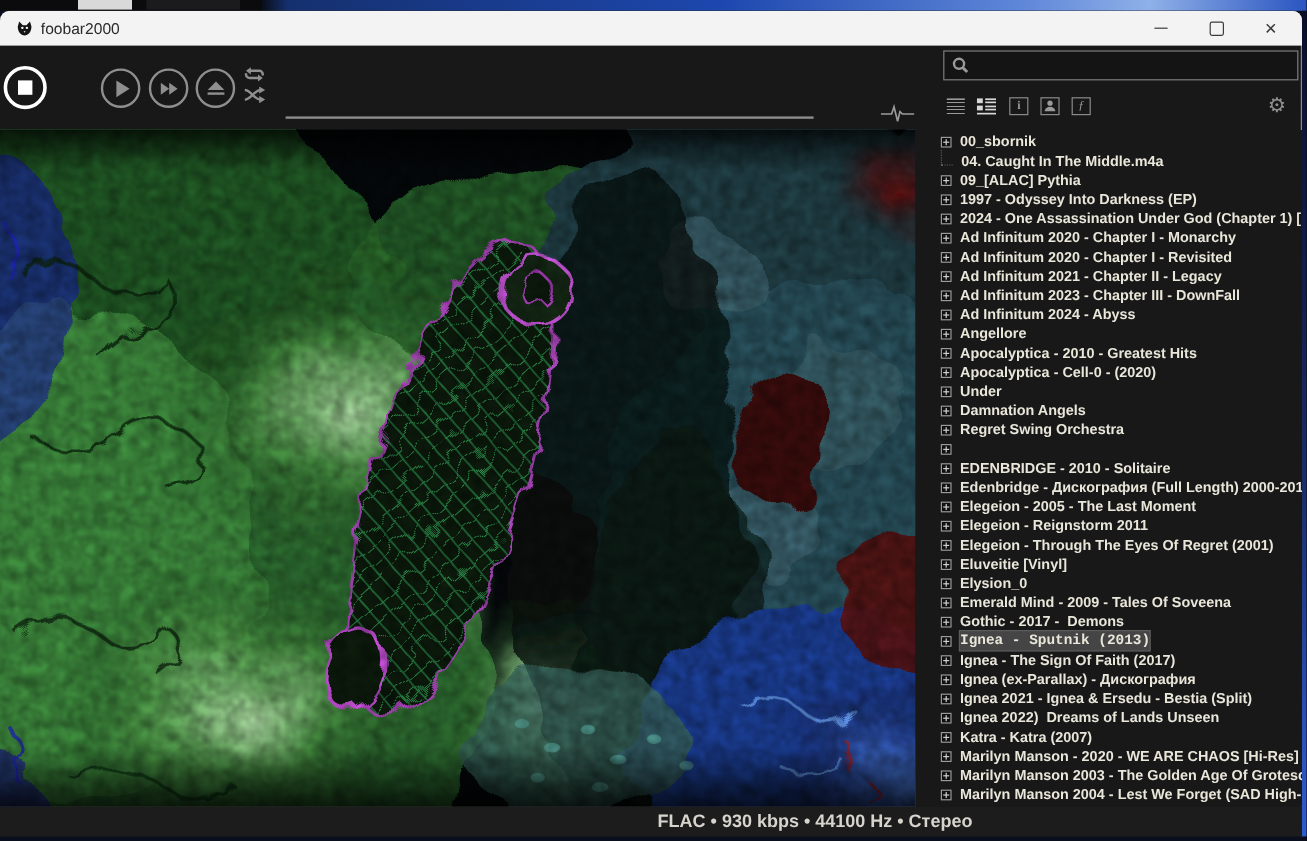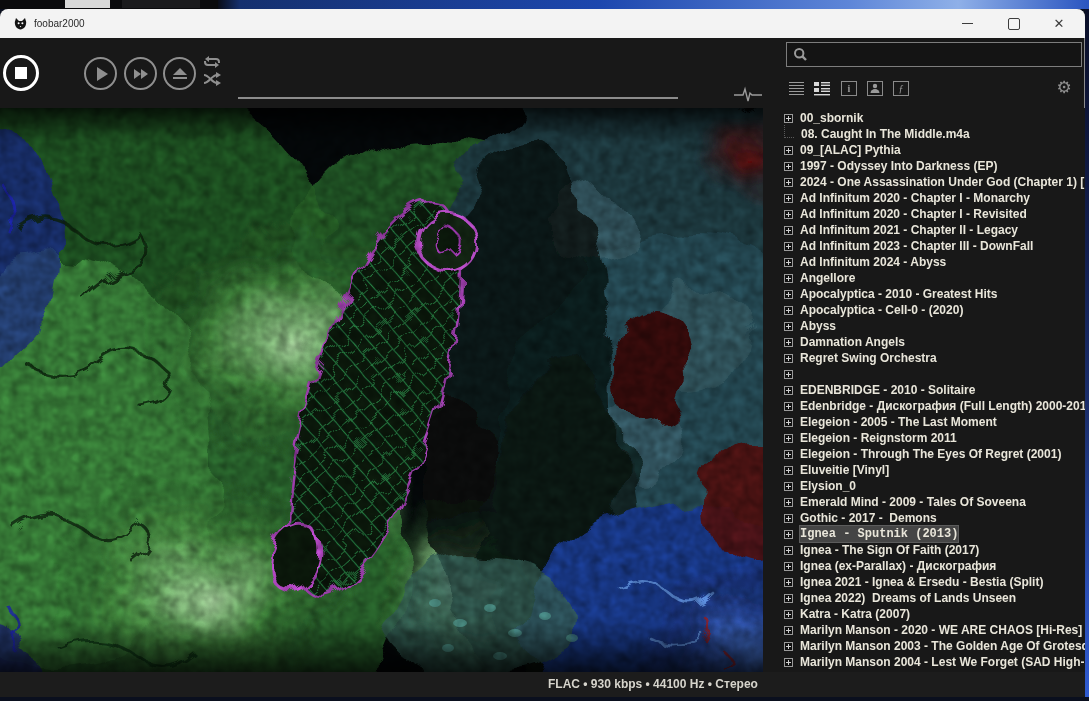--- a/index.html
+++ b/index.html
@@ -14,21 +14,21 @@
   .desk-right{position:absolute;left:1085px;top:9px;width:4px;height:688px;
     background:linear-gradient(180deg,#0a0f28 0,#131f4e 35%,#1c306e 60%,#2b4fb4 85%,#2f5bd0 100%);}
   .desk-bottom{position:absolute;left:0;top:697px;width:1089px;height:4px;
     background:linear-gradient(90deg,#15ughost 0,#16307e 0,#2a52c8 55%,#2f5bd0 100%);}
   
   #win{position:absolute;left:0;top:9px;width:1085px;height:688px;background:#181818;
        border-radius:8px 8px 0 0;overflow:hidden;box-shadow:inset -1px 0 0 #8a8a8a;}
   #titlebar{position:absolute;left:0;top:0;width:1085px;height:29px;background:#f3f3f3;}
   #fb-icon{position:absolute;left:13px;top:7px;width:15px;height:15px;}
   #title-text{position:absolute;left:34px;top:0;height:47px;line-height:29px;
-     font-size:10px;color:#2a2a2a;}
+     font-size:13px;color:#2a2a2a;}
   .wb{position:absolute;top:0;width:46px;height:29px;display:flex;align-items:center;
       justify-content:center;color:#3c3c3c;cursor:default;}
   #wb-min{left:944px;} #wb-max{left:991px;} #wb-close{left:1036px;font-size:13px;}
   #wb-min .bar{width:11px;height:1px;background:#3c3c3c;}
   #wb-max .box{width:10px;height:10px;border:1px solid #3c3c3c;border-radius:2px;}
   
   .cbtn{position:absolute;border-radius:50%;box-sizing:border-box;display:flex;
         align-items:center;justify-content:center;}
   #btn-stop{left:3px;top:46px;width:36px;height:36px;border:3px solid #fff;}
   #btn-stop .sq{width:12px;height:12px;background:#fff;}
@@ -68,21 +68,21 @@
      background:#101010;position:relative;margin-right:7px;}
   .expander:before{content:"";position:absolute;left:1px;top:3px;width:5px;height:1px;background:#cfcfcf;}
   .expander:after{content:"";position:absolute;left:3px;top:1px;width:1px;height:5px;background:#cfcfcf;}
   .connector{flex:0 0 9px;width:9px;height:12px;margin:-6px 7px 0 0;
      border-left:1px dotted #5a5a5a;border-bottom:1px dotted #5a5a5a;}
   .lib-label{font-size:12px;font-weight:bold;color:#e9e6da;line-height:16px;}
   .lib-label.selected{background:#454545;box-shadow:0 0 0 1px #5c5c5c;font-family:Liberation Mono, monospace;}
   
   #statusbar{position:absolute;left:0;top:663px;width:1085px;height:25px;background:#1c1c1c;}
   #st-text{position:absolute;left:548px;top:0;height:25px;line-height:25px;
-     font-size:12px;font-weight:bold;color:#d6d4cc;}
+     font-size:15px;font-weight:bold;color:#d6d4cc;}
 </style>
 </head>
 <body>
 
 <div id="screen">
 
   <div class="desk-top">
     <div class="black-a"></div>
     <div class="gray-a"></div>
     <div class="gray-b"></div>
@@ -294,33 +294,33 @@
           </g>
         </g>
       </g>
       <rect width="763" height="564" fill="#050808" filter="url(#grain)" opacity=".5"></rect>
       <rect width="763" height="34" fill="url(#vig)"></rect>
       <rect y="514" width="763" height="50" fill="url(#vig)" transform="translate(763,1078) rotate(180)"></rect>
     </svg>
 
     <div id="library">
         <div class="lib-row"><span class="expander"></span><span class="lib-label">00_sbornik</span></div>
-        <div class="lib-row"><span class="connector"></span><span class="lib-label">08. Caught In The Middle.m4a</span></div>
+        <div class="lib-row"><span class="connector"></span><span class="lib-label">04. Caught In The Middle.m4a</span></div>
         <div class="lib-row"><span class="expander"></span><span class="lib-label">09_[ALAC] Pythia</span></div>
         <div class="lib-row"><span class="expander"></span><span class="lib-label">1997 - Odyssey Into Darkness (EP)</span></div>
         <div class="lib-row"><span class="expander"></span><span class="lib-label">2024 - One Assassination Under God (Chapter 1) [</span></div>
         <div class="lib-row"><span class="expander"></span><span class="lib-label">Ad Infinitum 2020 - Chapter I - Monarchy</span></div>
         <div class="lib-row"><span class="expander"></span><span class="lib-label">Ad Infinitum 2020 - Chapter I - Revisited</span></div>
         <div class="lib-row"><span class="expander"></span><span class="lib-label">Ad Infinitum 2021 - Chapter II - Legacy</span></div>
         <div class="lib-row"><span class="expander"></span><span class="lib-label">Ad Infinitum 2023 - Chapter III - DownFall</span></div>
         <div class="lib-row"><span class="expander"></span><span class="lib-label">Ad Infinitum 2024 - Abyss</span></div>
         <div class="lib-row"><span class="expander"></span><span class="lib-label">Angellore</span></div>
         <div class="lib-row"><span class="expander"></span><span class="lib-label">Apocalyptica - 2010 - Greatest Hits</span></div>
         <div class="lib-row"><span class="expander"></span><span class="lib-label">Apocalyptica - Cell-0 - (2020)</span></div>
-        <div class="lib-row"><span class="expander"></span><span class="lib-label">Abyss</span></div>
+        <div class="lib-row"><span class="expander"></span><span class="lib-label">Under</span></div>
         <div class="lib-row"><span class="expander"></span><span class="lib-label">Damnation Angels</span></div>
         <div class="lib-row"><span class="expander"></span><span class="lib-label">Regret Swing Orchestra</span></div>
         <div class="lib-row"><span class="expander"></span></div>
         <div class="lib-row"><span class="expander"></span><span class="lib-label">EDENBRIDGE - 2010 - Solitaire</span></div>
         <div class="lib-row"><span class="expander"></span><span class="lib-label">Edenbridge - Дискография (Full Length) 2000-201</span></div>
         <div class="lib-row"><span class="expander"></span><span class="lib-label">Elegeion - 2005 - The Last Moment</span></div>
         <div class="lib-row"><span class="expander"></span><span class="lib-label">Elegeion - Reignstorm 2011</span></div>
         <div class="lib-row"><span class="expander"></span><span class="lib-label">Elegeion - Through The Eyes Of Regret (2001)</span></div>
         <div class="lib-row"><span class="expander"></span><span class="lib-label">Eluveitie [Vinyl]</span></div>
         <div class="lib-row"><span class="expander"></span><span class="lib-label">Elysion_0</span></div>

